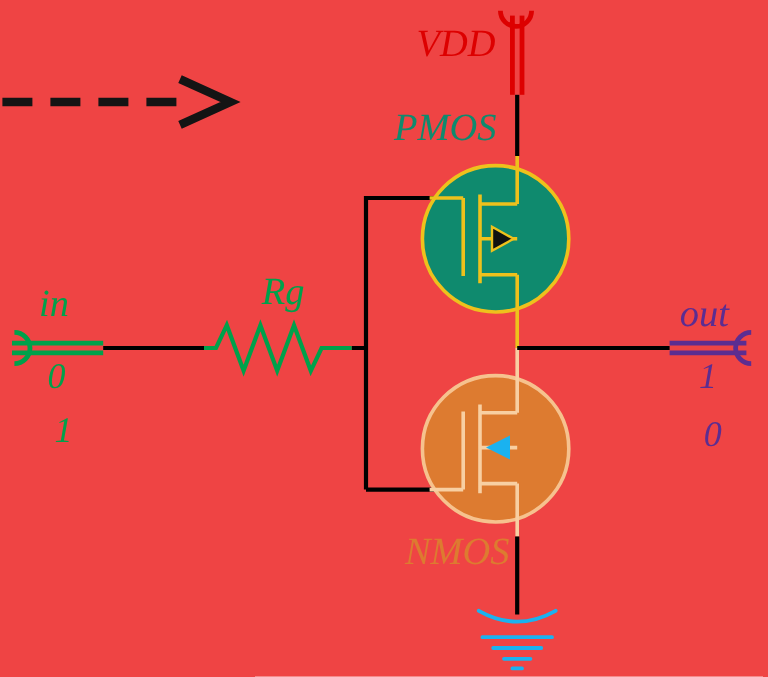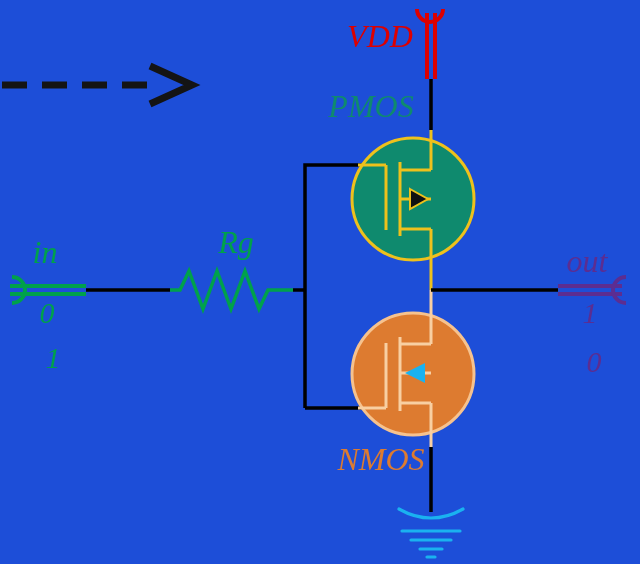--- a/index.html
+++ b/index.html
@@ -1,19 +1,19 @@
 <!DOCTYPE html>
 <html><head>
 <meta charset="utf-8">
 <style>
   html,body { margin:0; padding:0; background:#ffffff; }
   .canvas {
     position:relative;
     width:640px; height:564px;
-    background:#1d4ed8;
+    background:#ef4444;
     font-family:"Liberation Serif", serif;
     overflow:hidden;
   }
   svg text {
     font-family:"Liberation Serif", serif;
     font-style:italic;
     text-anchor:middle;
   }
   .lbl      { font-size:32px; }
   .val      { font-size:30px; }

